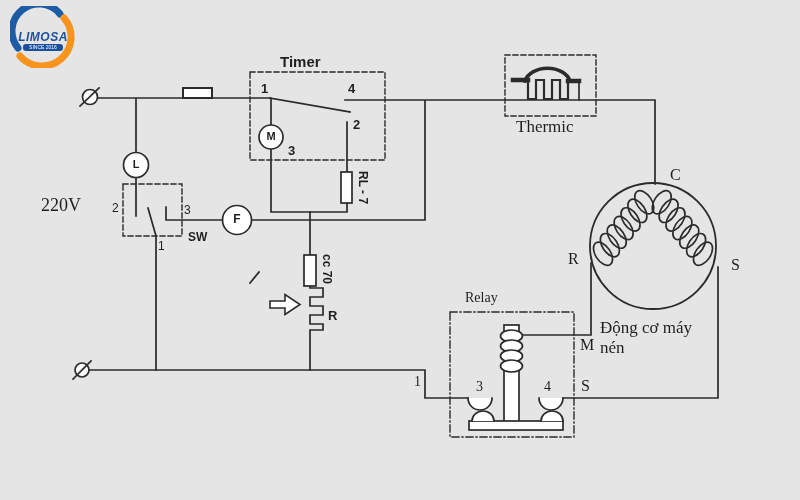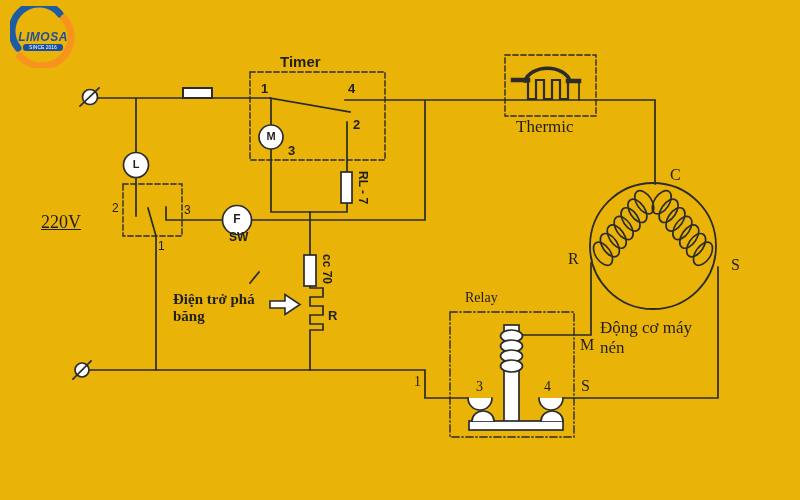--- a/index.html
+++ b/index.html
@@ -1,16 +1,16 @@
 <!DOCTYPE html>
 <html><head>
 <meta charset="utf-8">
 <style>
   html,body{margin:0;padding:0;background:#ffffff;}
-  .stage{position:relative;width:800px;height:500px;background:#eab308;overflow:hidden;
+  .stage{position:relative;width:800px;height:500px;background:#e5e5e5;overflow:hidden;
          font-family:"Liberation Serif", serif;color:#1f1f1f;}
   .lbl{position:absolute;white-space:nowrap;color:#1f1f1f;}
   .serif{font-family:"Liberation Serif", serif;}
   .sans{font-family:"Liberation Sans", sans-serif;}
   .b{font-weight:700;}
   .sb{font-weight:600;}
   .ctr{}
   .rot{transform:rotate(90deg);transform-origin:top left;}
   .wrap{white-space:normal;}
   svg{position:absolute;left:0;top:0;}
@@ -118,32 +118,31 @@
     </g>
   </svg>
 
   <span class="lbl sans sb" style="left:280px;top:53px;width:60px;text-align:left;font-size:15px;">Timer</span>
   <span class="lbl sans sb" style="left:261px;top:81px;font-size:13px;">1</span>
   <span class="lbl sans sb" style="left:348px;top:81px;font-size:13px;">4</span>
   <span class="lbl sans sb" style="left:353px;top:117px;font-size:13px;">2</span>
   <span class="lbl sans sb" style="left:288px;top:143px;font-size:13px;">3</span>
   <span class="lbl sans sb" style="left:263px;top:130px;width:16px;text-align:center;font-size:11px;">M</span>
 
-  <span class="lbl serif" style="left:41px;top:212px;font-size:18px;text-decoration:underline;">220V</span>
+  <span class="lbl serif" style="left:41px;top:195px;font-size:18px;">220V</span>
   <span class="lbl sans sb" style="left:128px;top:158px;width:16px;text-align:center;font-size:11px;">L</span>
   <span class="lbl sans" style="left:112px;top:201px;font-size:12px;">2</span>
   <span class="lbl sans" style="left:184px;top:203px;font-size:12px;">3</span>
-  <span class="lbl sans b" style="left:188px;top:230px;font-size:12px;margin-left:41px;">SW</span>
+  <span class="lbl sans b" style="left:188px;top:230px;font-size:12px;">SW</span>
   <span class="lbl sans" style="left:158px;top:239px;font-size:12px;">1</span>
   <span class="lbl sans sb" style="left:229px;top:212px;width:16px;text-align:center;font-size:12px;">F</span>
 
   <span class="lbl sans b rot" style="left:370px;top:171px;font-size:12px;">RL - 7</span>
   <span class="lbl sans b rot" style="left:334px;top:254px;font-size:12px;">cc 70</span>
   <span class="lbl sans b" style="left:328px;top:308px;font-size:13px;">R</span>
-  <span class="lbl serif b wrap" style="left:173px;top:291px;width:95px;font-size:15px;line-height:1.1;">Điện trở phá băng</span>
 
   <span class="lbl serif" style="left:516px;top:117px;width:70px;text-align:left;font-size:17px;">Thermic</span>
 
   <span class="lbl serif" style="left:465px;top:290px;font-size:14px;">Relay</span>
   <span class="lbl serif" style="left:414px;top:374px;font-size:14px;">1</span>
   <span class="lbl serif" style="left:476px;top:379px;font-size:14px;">3</span>
   <span class="lbl serif" style="left:544px;top:379px;font-size:14px;">4</span>
   <span class="lbl serif" style="left:580px;top:336px;font-size:16px;">M</span>
   <span class="lbl serif" style="left:581px;top:377px;font-size:16px;">S</span>
 

